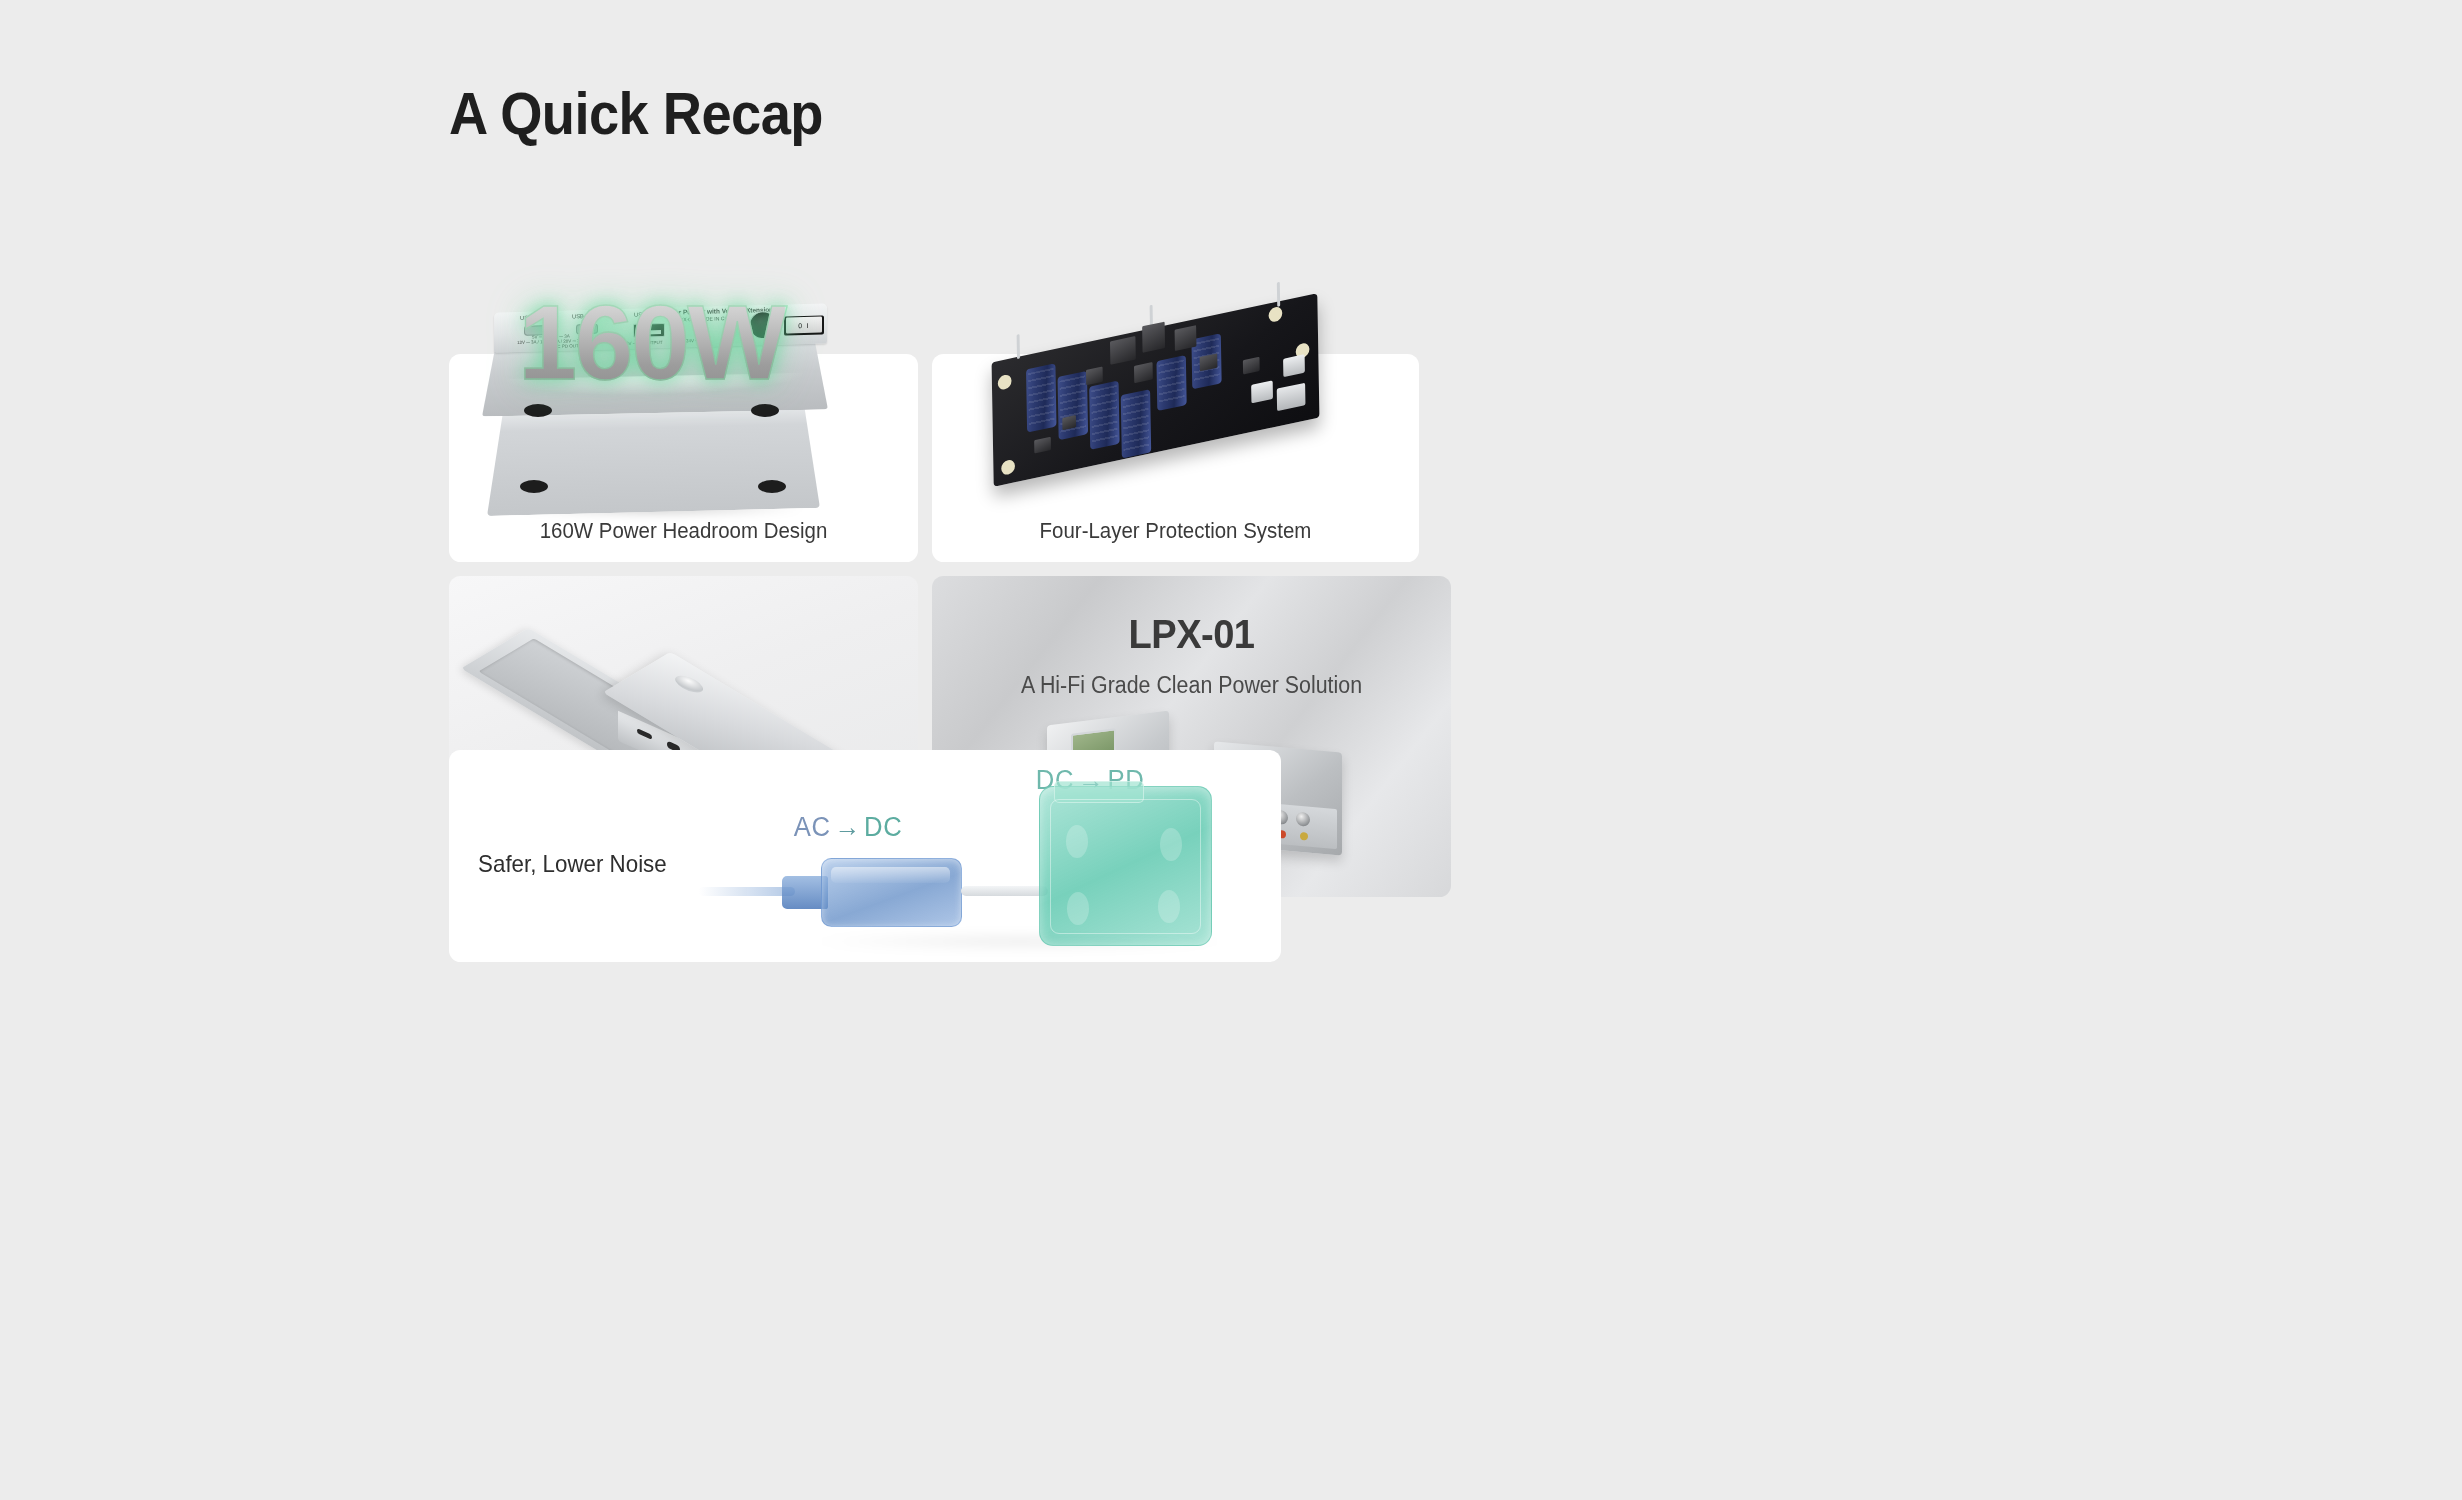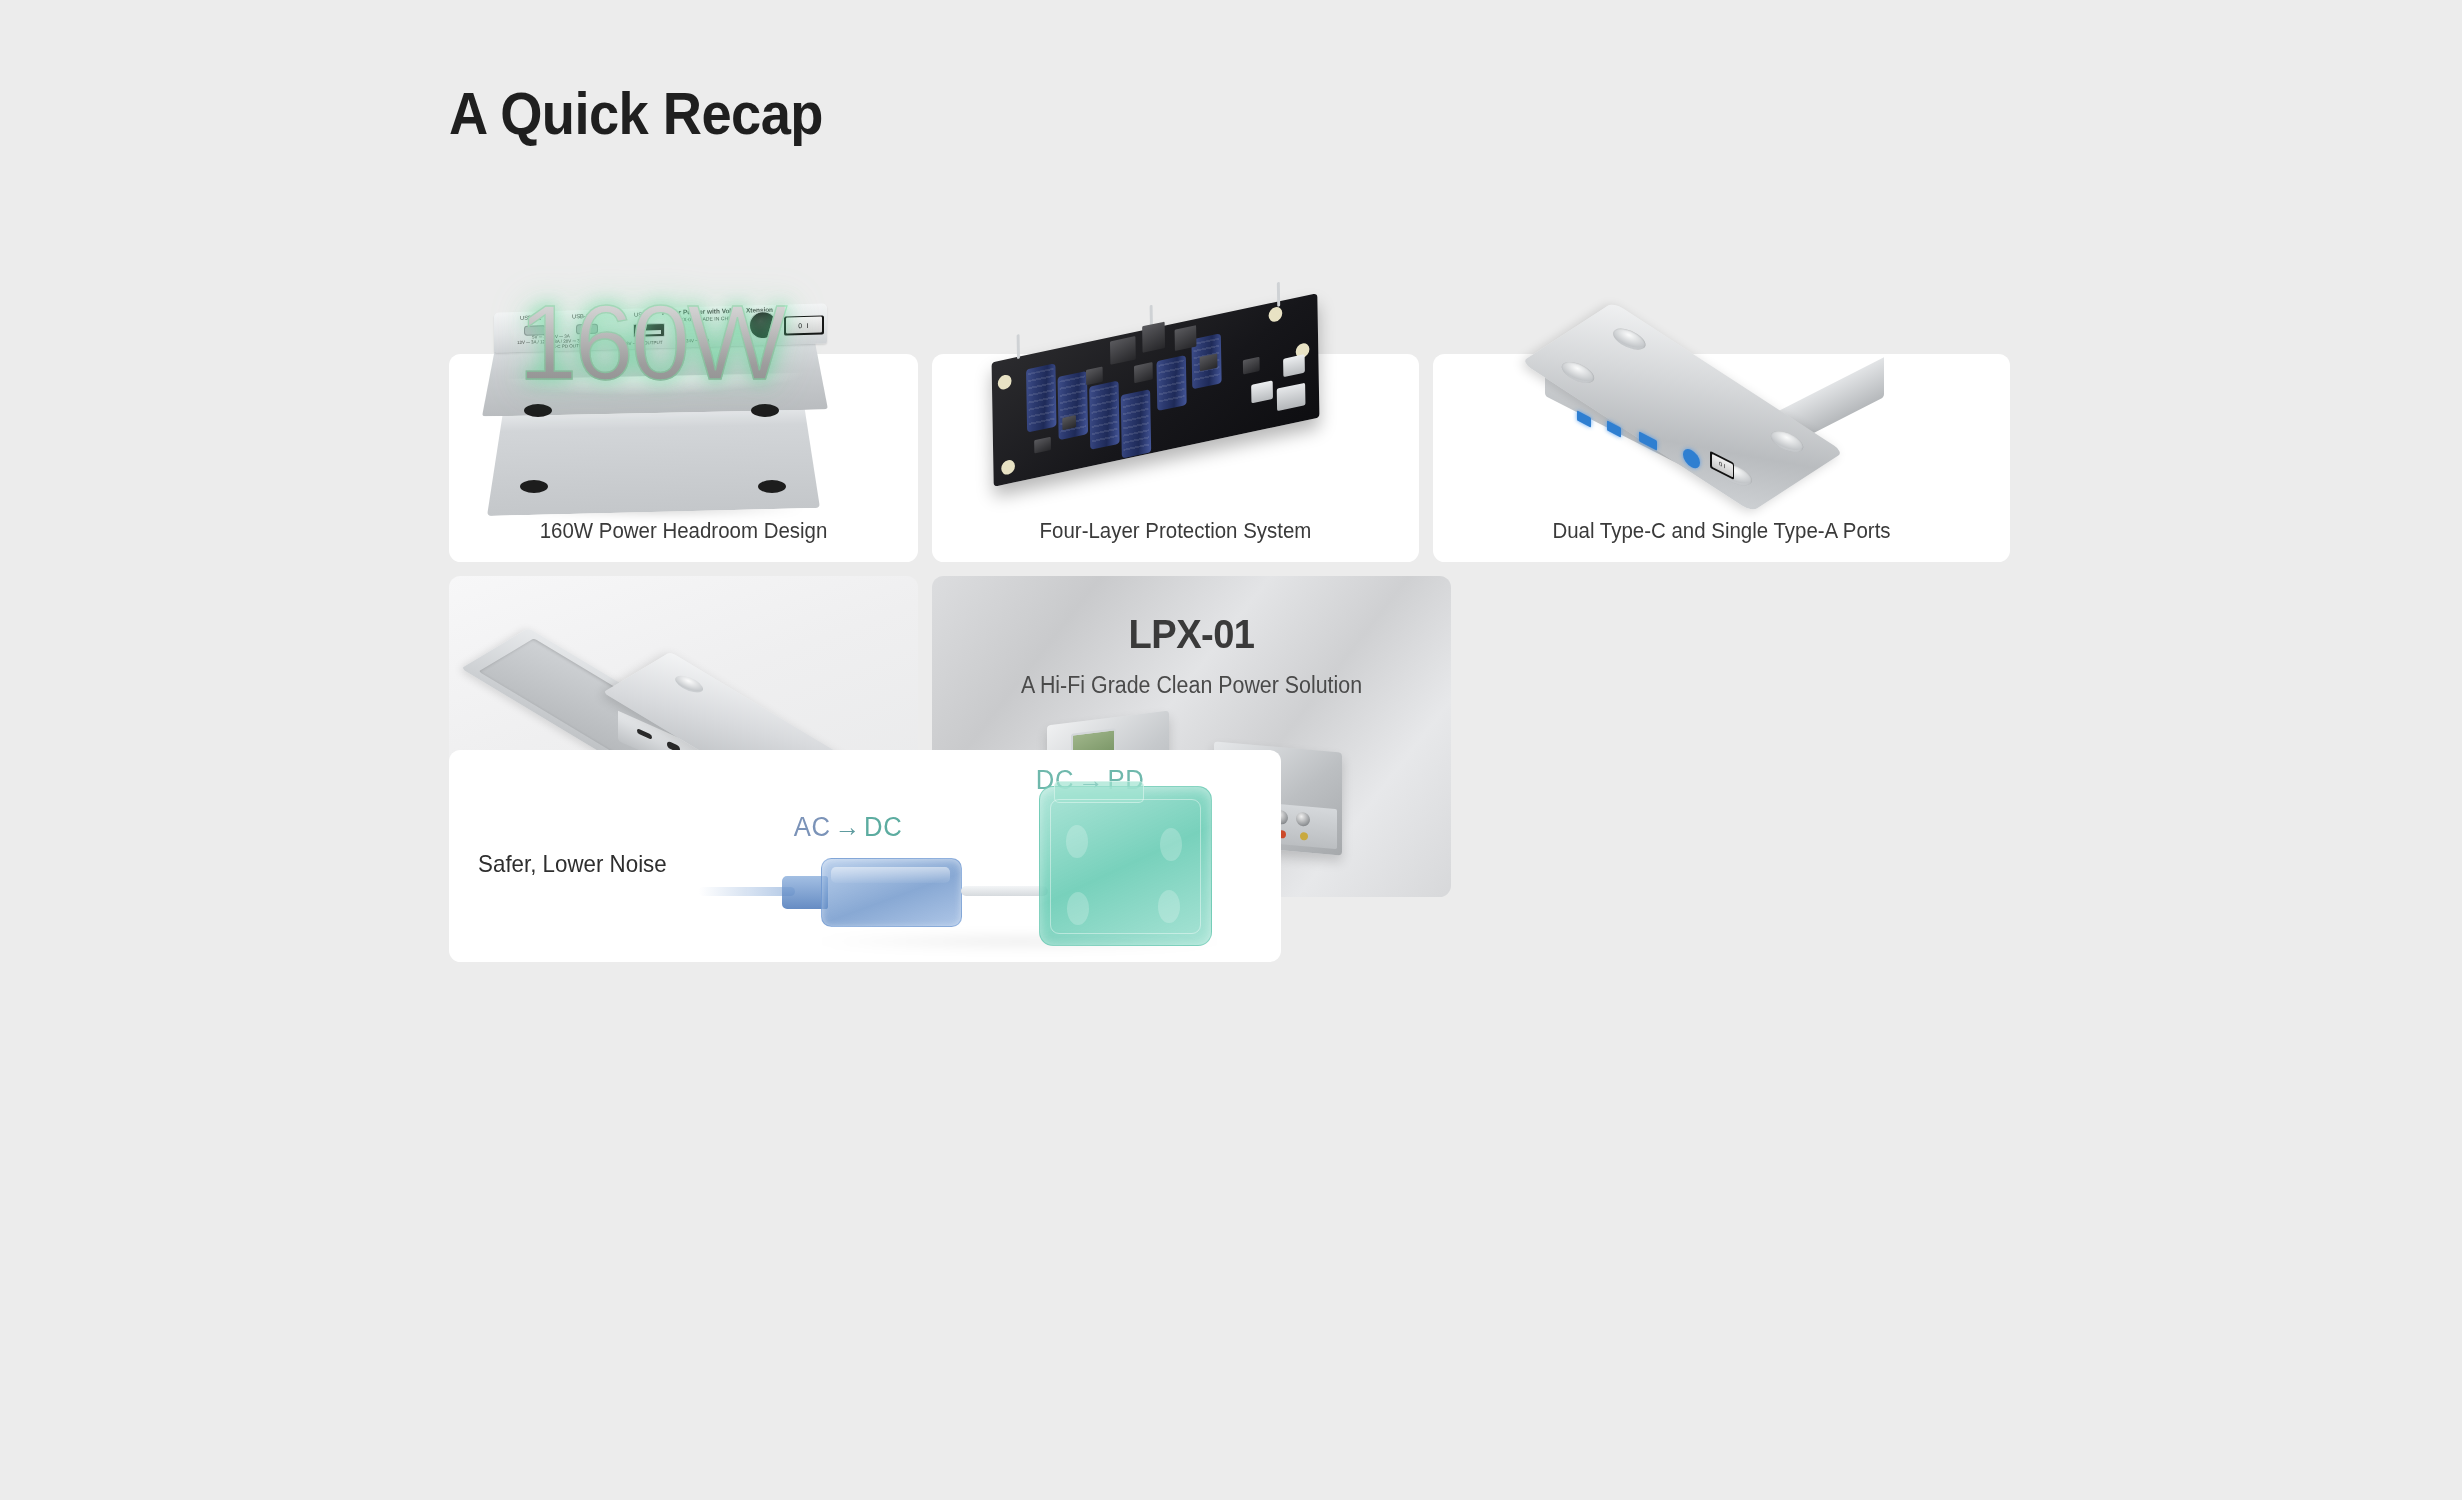--- a/index.html
+++ b/index.html
@@ -48,21 +48,21 @@
   
   .c-160w { width:469px;  height:208px; }
   .c-four { width:487px;  height:208px; }
   .c-ports{ width:577px;  height:208px; }
   .row-1 .caption{ bottom:18px; }
 
   
   .w160-text{
     position:absolute; left:50%; top:-72px;
     transform:translateX(-62%);
-    font-size:106px; font-weight:normal; font-stretch:condensed;
+    font-size:106px; font-weight:bold; font-stretch:condensed;
     letter-spacing:-2.6px;
     background:linear-gradient(180deg,#e9e9e9 0%,#c9c9c9 30%,#9d9d9d 68%,#8a8a8a 100%);
     -webkit-background-clip:text; background-clip:text;
     color:transparent;
     -webkit-text-stroke:1.3px rgba(120,220,160,.55);
     filter:drop-shadow(0 0 9px rgba(95,215,150,.75)) drop-shadow(0 0 18px rgba(95,215,150,.35));
     pointer-events:none;
     z-index:3;
   }
 
@@ -449,38 +449,20 @@
             <div class="chip" style="left:42px;  top:85px;width:16.7px; height:13px;"></div>
             <div class="chip" style="left:256px; top:50px; width:16.7px; height:14px;"></div>
             <div class="usb-a"></div>
             <div class="usb-c" style="right:47px; bottom:28px;"></div>
             <div class="usb-c" style="right:14px; bottom:47px;"></div>
           </div>
         </div>
         <div class="caption">Four-Layer Protection System</div>
       </div>
 
-      <div class="card c-ports">
-        <div class="iso-wrap">
-          <div class="iso-side"></div>
-          <div class="iso-side2"></div>
-          <div class="iso-top">
-            <div class="dimp" style="left:26px;  top:26px;"></div>
-            <div class="dimp" style="right:26px; top:26px;"></div>
-            <div class="dimp" style="left:26px;  bottom:26px;"></div>
-            <div class="dimp" style="right:26px; bottom:26px;"></div>
-          </div>
-          <div class="iso-port" style="left:106px; top:122px; transform:skewY(27deg);"></div>
-          <div class="iso-port" style="left:136px; top:132px; transform:skewY(27deg);"></div>
-          <div class="iso-port" style="left:168px; top:144px; width:18px; transform:skewY(27deg);"></div>
-          <div class="iso-port" style="left:212px; top:158px; width:16.7px; height:16.7px; border-radius:50%; transform:skewY(27deg);"></div>
-          <div class="iso-rocker" style="left:239px; top:165px; transform:skewY(27deg);"></div>
-        </div>
-        <div class="caption">Dual Type-C and Single Type-A Ports</div>
-      </div>
     </div>
 
     <div style="height:14px;"></div>
 
     <div class="row row-2">
 
       <div class="card card-clip c-metal">
         <div class="metal-wrap">
           <div class="metal-shadow"></div>
           <div class="mh-tray"></div>

